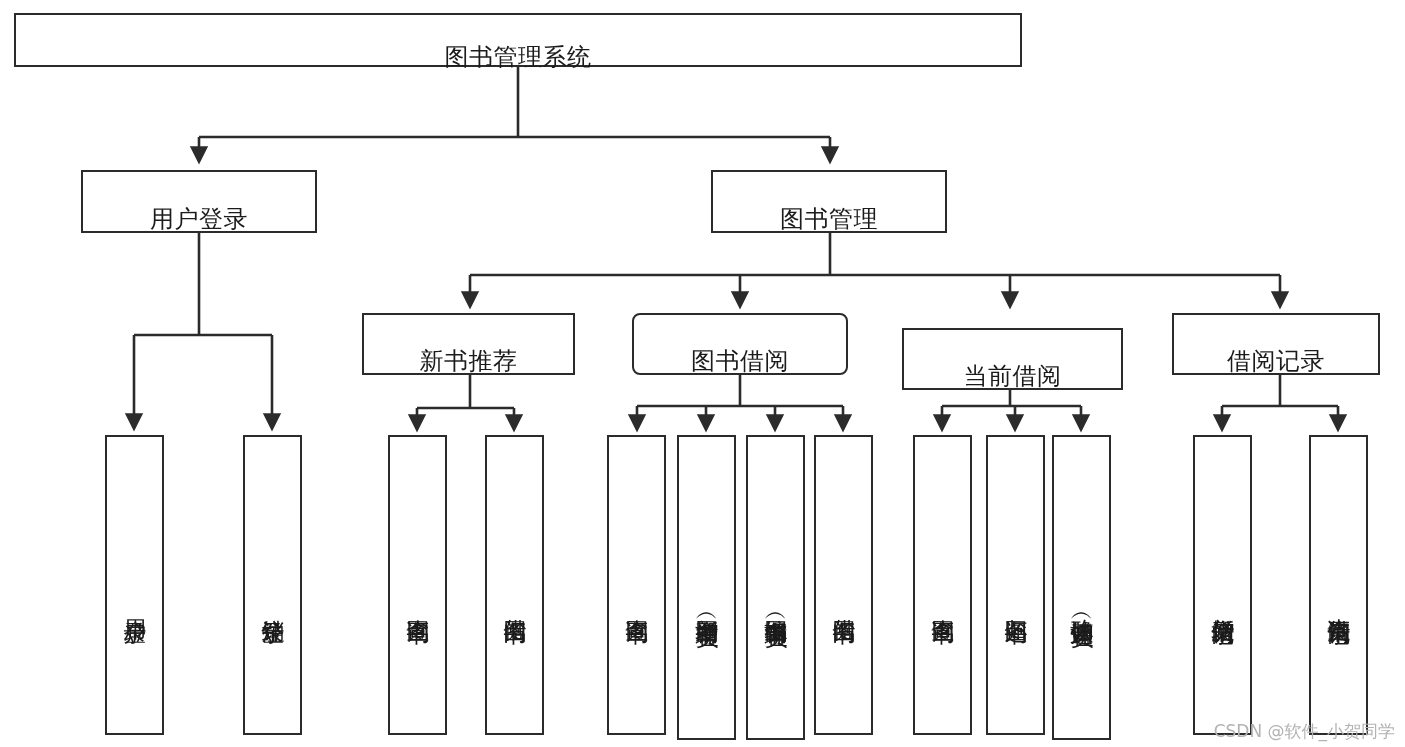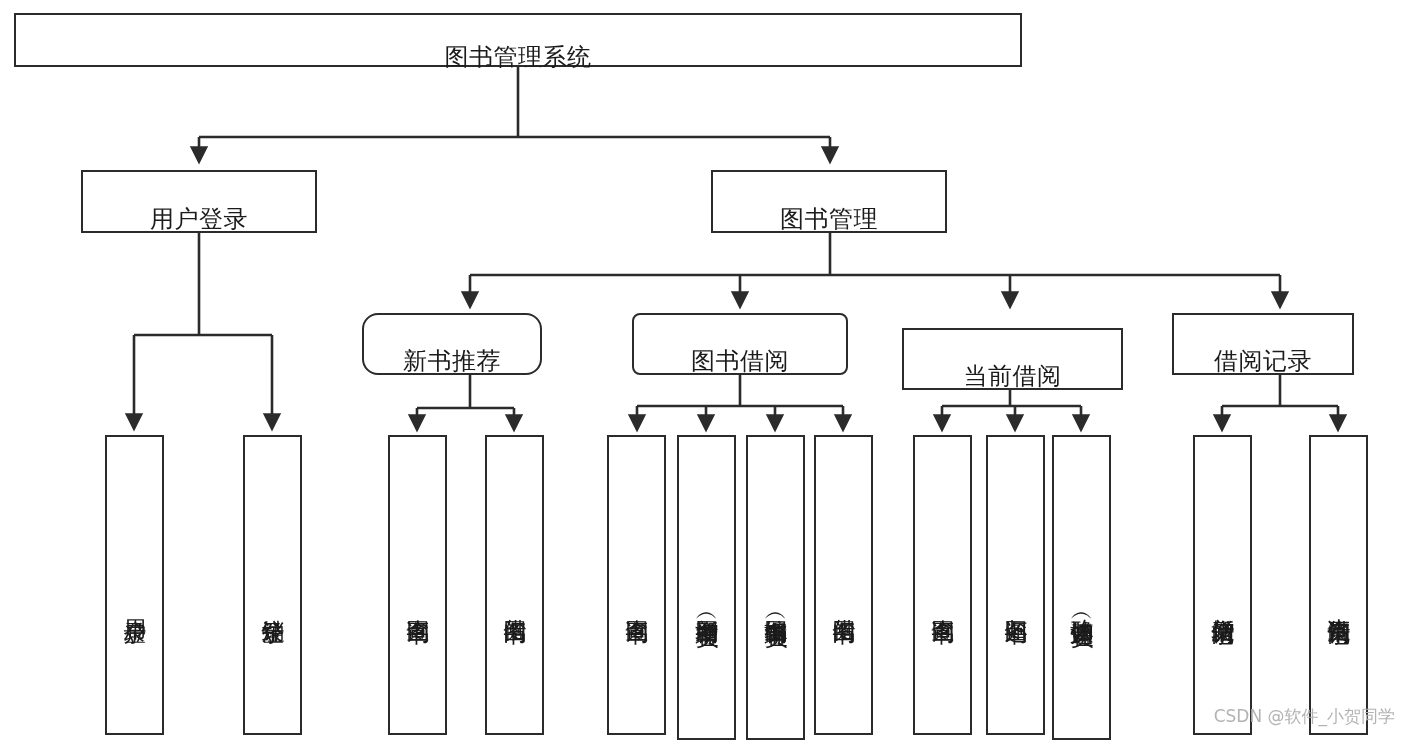--- a/index.html
+++ b/index.html
@@ -59,21 +59,21 @@
     writing-mode: vertical-rl;
     text-orientation: upright;
     font-size: 23px;
     line-height: 1.12;
     letter-spacing: 1px;
     max-height: 100%;
   }
   #watermark {
     position: absolute;
     right: 10px;
-    bottom: 19px;
+    bottom: 4px;
     font-size: 17px;
     color: #b3b3b3;
     z-index: 5;
     white-space: nowrap;
     font-family: "DejaVu Sans", "Liberation Sans", sans-serif;
   }
 </style>
 </head>
 <body>
 
@@ -133,30 +133,30 @@
     <span class="label">图书管理系统</span>
   </div>
 
   <div class="node horiz" style="left:81px; top:170px; width:236px; height:63px;">
     <span class="label">用户登录</span>
   </div>
   <div class="node horiz" style="left:711px; top:170px; width:236px; height:63px;justify-content:center;">
     <span class="label">图书管理</span>
   </div>
 
-  <div class="node horiz" style="left:362px; top:313px; width:180px; height:62px;border-radius:16px;">
+  <div class="node horiz" style="left:362px; top:313px; width:213px; height:62px;">
     <span class="label">新书推荐</span>
   </div>
   <div class="node horiz" style="left:632px; top:313px; width:216px; height:62px;border-radius:8px;">
     <span class="label">图书借阅</span>
   </div>
   <div class="node horiz" style="left:902px; top:328px; width:221px; height:62px;">
     <span class="label">当前借阅</span>
   </div>
-  <div class="node horiz" style="left:1172px; top:313px; width:182px; height:62px;">
+  <div class="node horiz" style="left:1172px; top:313px; width:208px; height:62px;">
     <span class="label">借阅记录</span>
   </div>
 
   <div class="node vert" style="left:105px; top:435px; width:59px; height:300px;">
     <span class="label">用户登录</span>
   </div>
   <div class="node vert" style="left:243px; top:435px; width:59px; height:300px;">
     <span class="label">注销登录</span>
   </div>
 

